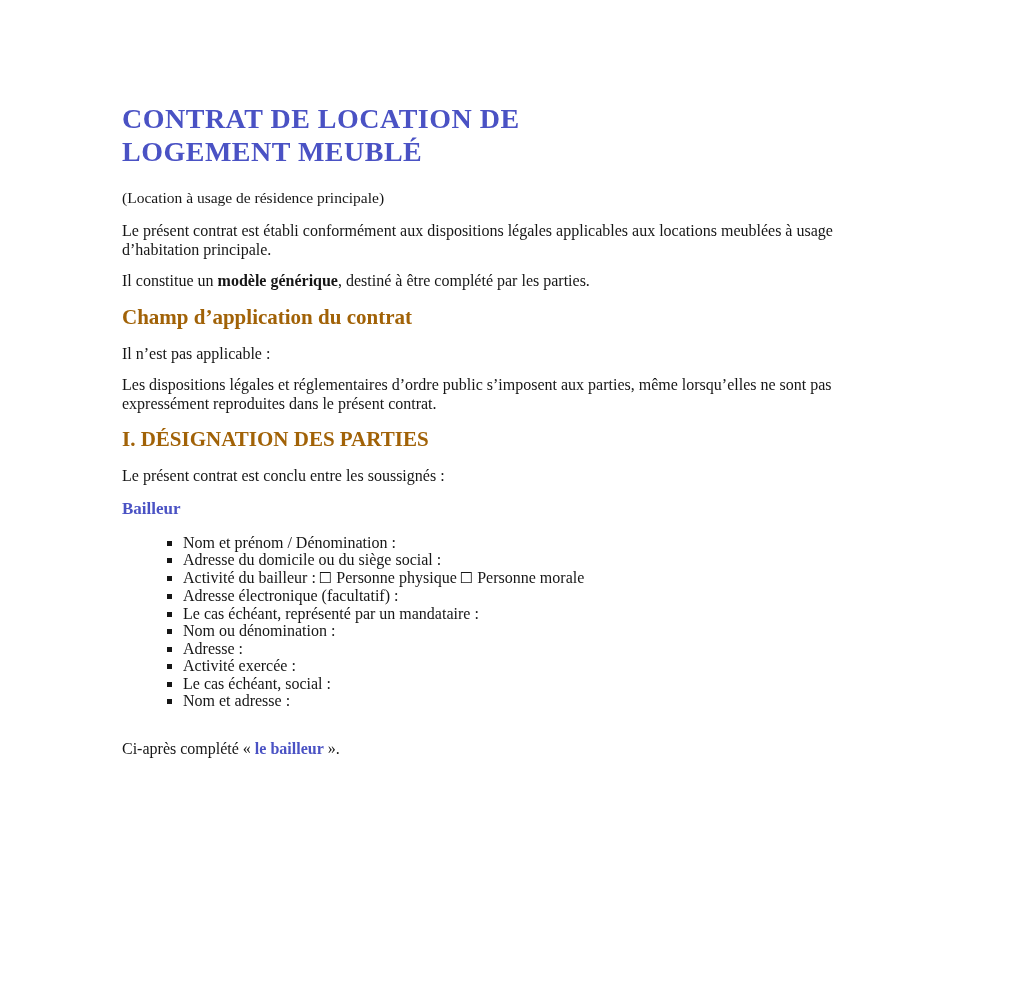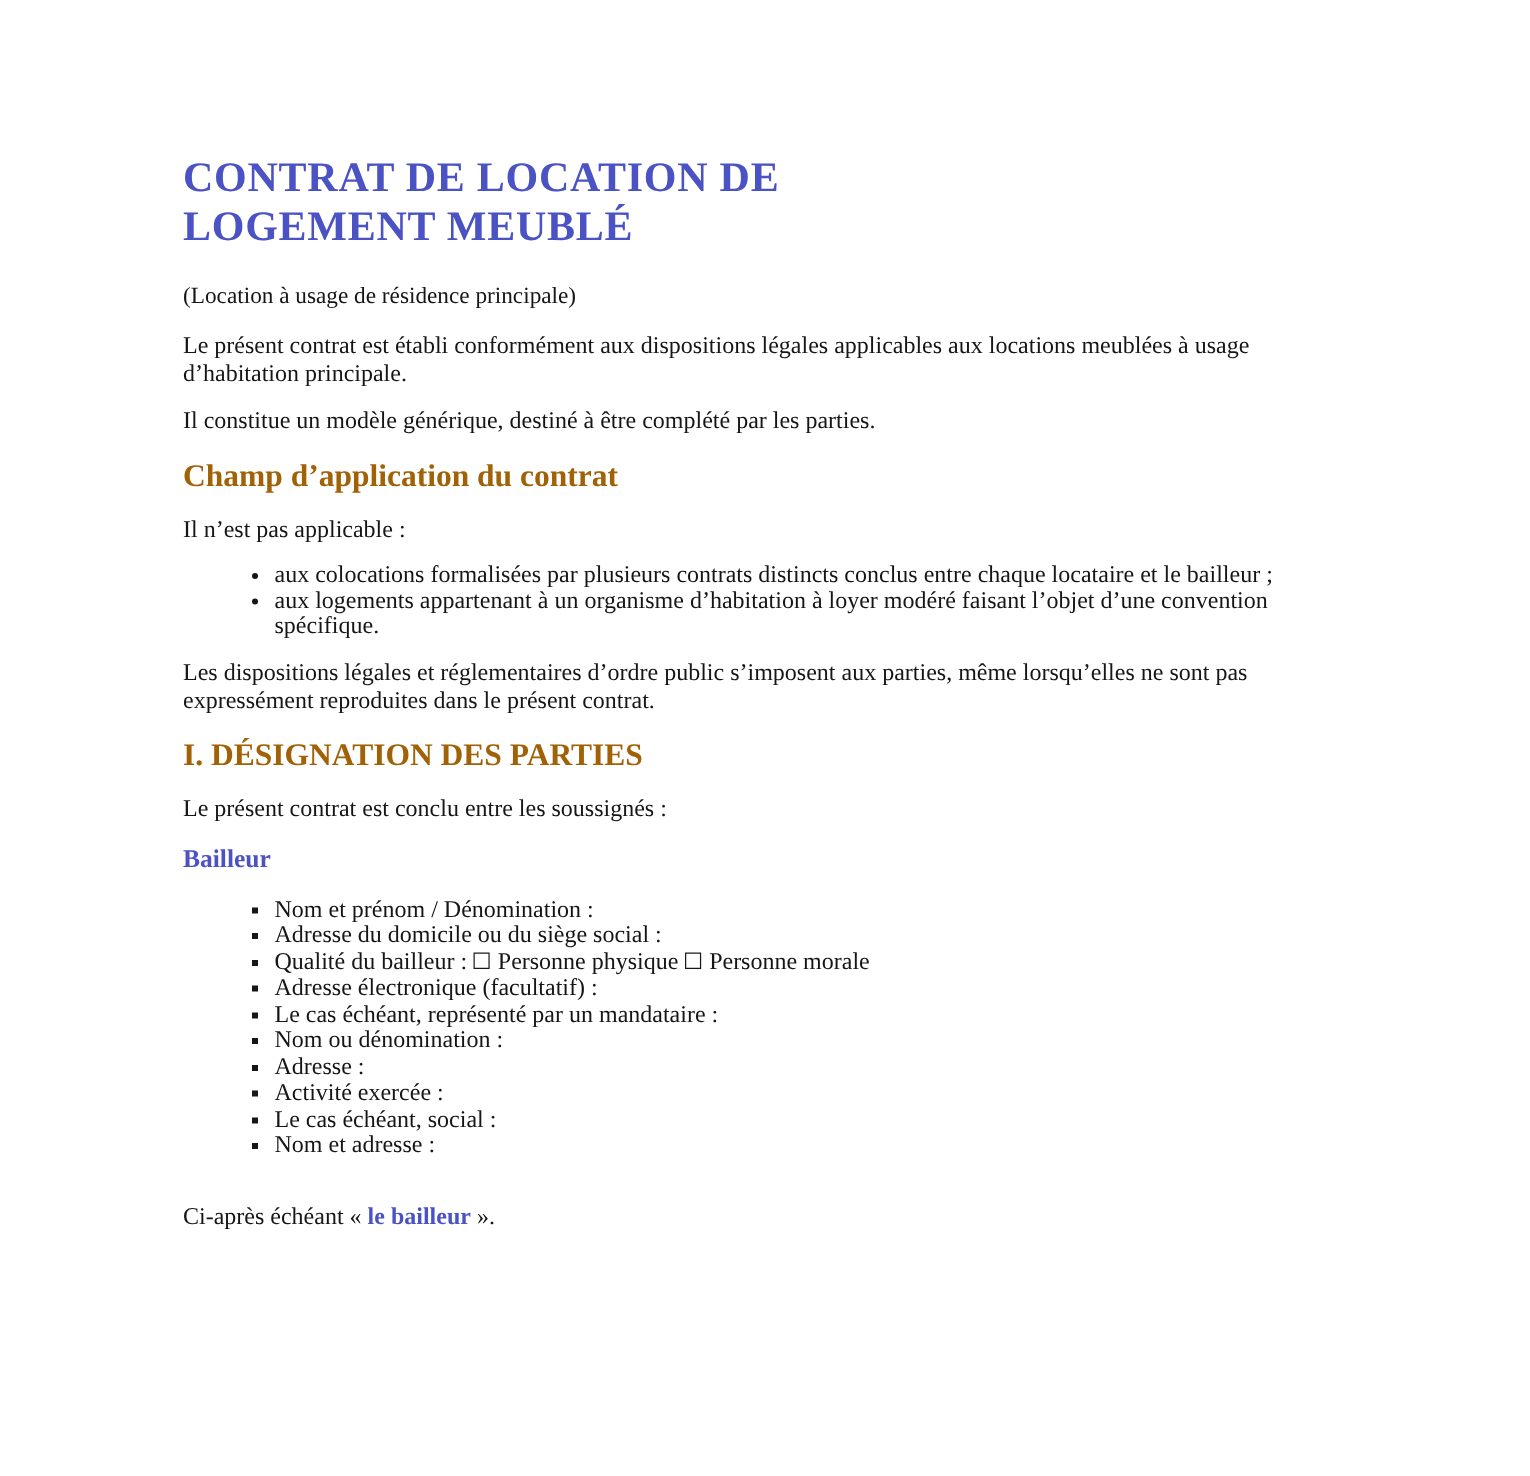--- a/index.html
+++ b/index.html
@@ -60,21 +60,21 @@
   }
   ul.square-list {
     list-style: square outside;
     padding-left: 61px;
     font-size: 16px;
     line-height: 17px;
     margin: 0 0 31px 0;
   }
   ul li { margin: 0; }
   ul.square-list li { margin-bottom: 0.5px; }
-  .bold-term { font-weight: normal; }
+  .bold-term { font-weight: bold; }
   .blue-term { color: #4a52c4; font-weight: bold; }
   .checkbox-glyph {
     font-family: "DejaVu Sans", sans-serif;
     font-size: 15px;
     margin: 0 4px 0 3px;
   }
   .closing { margin-top: 18px; }
 </style>
 </head>
 <body>
@@ -90,41 +90,37 @@
 
   <p class="body-text">Le présent contrat est établi conformément aux dispositions légales applicables aux locations meublées à usage d’habitation principale.</p>
 
   <p class="body-text"><span>Il constitue un </span><span class="bold-term">modèle générique</span><span>, destiné à être complété par les parties.</span></p>
 
   <h2 class="section-heading">Champ d’application du contrat</h2>
 
 
   <p class="body-text">Il n’est pas applicable :</p>
 
-  <ul class="disc-list">
-    <li>aux colocations formalisées par plusieurs contrats distincts conclus entre chaque locataire et le bailleur ;</li>
-    <li>aux logements appartenant à un organisme d’habitation à loyer modéré faisant l’objet d’une convention spécifique.</li>
-  </ul>
 
   <p class="body-text">Les dispositions légales et réglementaires d’ordre public s’imposent aux parties, même lorsqu’elles ne sont pas expressément reproduites dans le présent contrat.</p>
 
   <h2 class="section-heading">I. DÉSIGNATION DES PARTIES</h2>
 
   <p class="body-text">Le présent contrat est conclu entre les soussignés :</p>
 
   <h3 class="sub-heading">Bailleur</h3>
 
   <ul class="square-list">
     <li>Nom et prénom / Dénomination :</li>
     <li>Adresse du domicile ou du siège social :</li>
-    <li><span>Qualité du bailleur :</span><span class="checkbox-glyph">☐</span><span>Personne physique</span><span class="checkbox-glyph">☐</span><span>Personne morale</span></li>
+    <li><span>Activité du bailleur :</span><span class="checkbox-glyph">☐</span><span>Personne physique</span><span class="checkbox-glyph">☐</span><span>Personne morale</span></li>
     <li>Adresse électronique (facultatif) :</li>
     <li>Le cas échéant, représenté par un mandataire :</li>
     <li>Nom ou dénomination :</li>
     <li>Adresse :</li>
     <li>Activité exercée :</li>
     <li>Le cas échéant, social :</li>
     <li>Nom et adresse :</li>
   </ul>
 
-  <p class="body-text closing"><span>Ci-après échéant « </span><span class="blue-term">le bailleur</span><span> ».</span></p>
+  <p class="body-text closing"><span>Ci-après complété « </span><span class="blue-term">le bailleur</span><span> ».</span></p>
 
 </div>
 
 </body></html>

